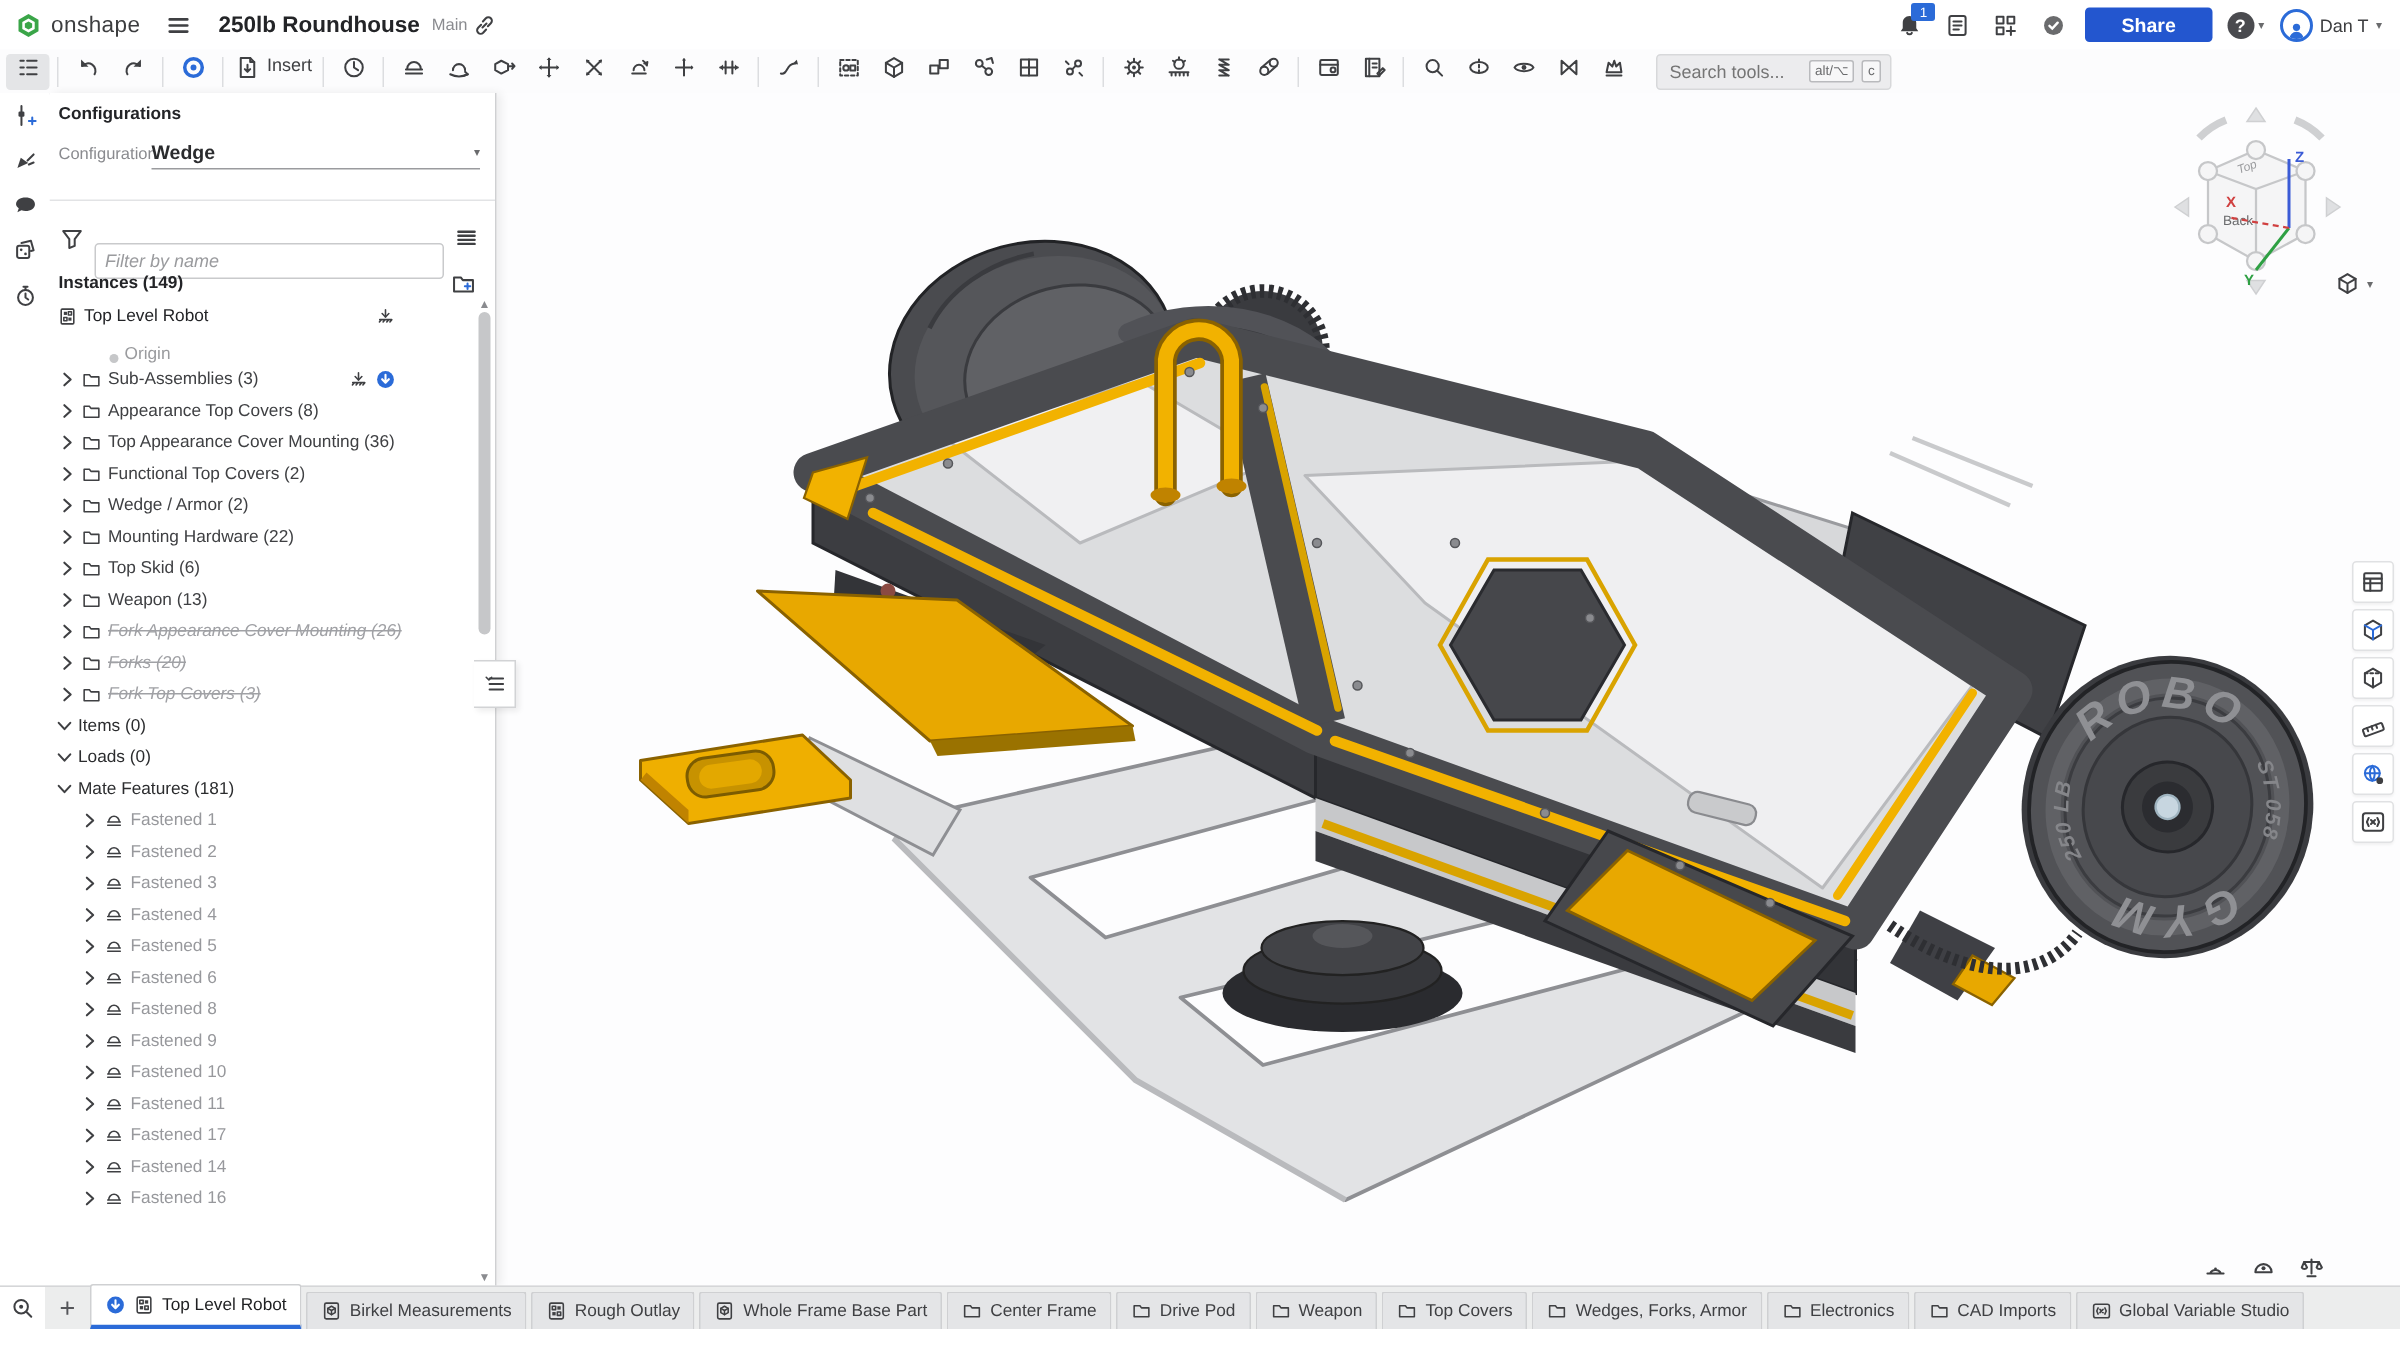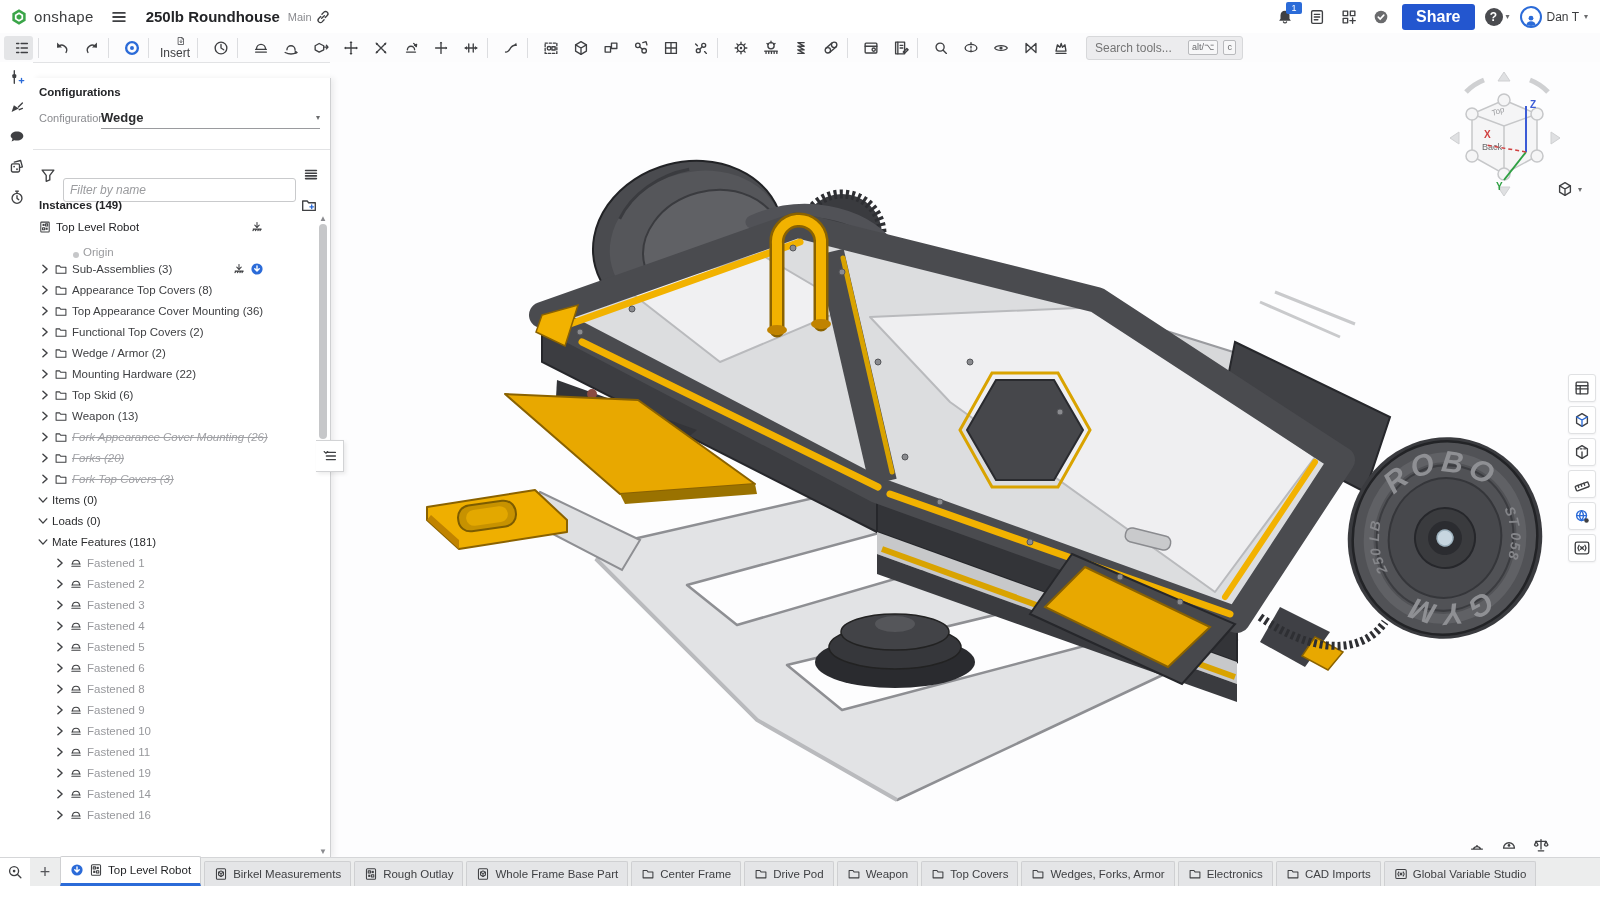--- a/index.html
+++ b/index.html
@@ -16,48 +16,48 @@
   .topbar{position:absolute;top:0;left:0;right:0;height:33px;background:#fff;display:flex;align-items:center;}
   .logo{display:flex;align-items:center;gap:6px;margin-left:10px;}
   .logo-text{font-size:15px;font-weight:500;color:#3c3d3f;letter-spacing:.3px;}
   .hamburger{margin-left:14px;}
   .doc-title{margin-left:16px;font-size:15px;font-weight:700;color:#232427;}
   .branch{margin-left:8px;font-size:11px;color:#8a8b8f;}
   .tb-right{margin-left:auto;display:flex;align-items:center;gap:10px;margin-right:12px;}
   .iconbtn{width:22px;height:22px;display:flex;align-items:center;justify-content:center;cursor:pointer;position:relative;}
   .bell-badge{position:absolute;top:-4px;right:-6px;background:#2b6bd8;color:#fff;font-size:9px;line-height:12px;
               min-width:12px;text-align:center;border-radius:2px;padding:0 2px;}
-  .share-btn{background:#2356cf;color:#fff;font-size:16px;font-weight:600;border:none;border-radius:3px;
-             padding:4px 14px;cursor:pointer;}
+  .share-btn{background:#2356cf;color:#fff;font-size:13px;font-weight:600;border:none;border-radius:3px;
+             padding:4px 24px;cursor:pointer;}
   .help-circle{width:18px;height:18px;border-radius:50%;background:#4a4b4f;color:#fff;font-size:12px;font-weight:700;
                display:flex;align-items:center;justify-content:center;}
   .caret{font-size:8px;color:#6a6b6d;}
   .avatar{width:18px;height:18px;border-radius:50%;border:2.5px solid #2b6bd8;display:flex;align-items:flex-end;justify-content:center;overflow:hidden;}
   .avatar svg{width:12px;height:12px;}
   .user-name{font-size:12px;color:#3c3d3f;}
 
   
   .toolbar{position:absolute;top:33px;left:0;right:0;height:29px;background:#fcfcfd;border-bottom:1px solid #e2e3e5;
            display:flex;align-items:center;padding-left:4px;}
-  .tbtn{height:24px;min-width:25px;display:flex;align-items:flex-end;justify-content:center;border-radius:3px;cursor:pointer;padding:0 2px;flex-direction:column;}
+  .tbtn{height:24px;min-width:25px;display:flex;align-items:flex-start;justify-content:center;border-radius:3px;cursor:pointer;padding:0 2px;}
   .tbtn.pressed{background:#e4e5e7;}
   .tbtn .lbl{font-size:12px;margin-left:4px;color:#3f4043;}
   .vsep{width:1px;height:20px;background:#dcdde0;margin:0 4px;flex:none;}
   .search-tools{margin-left:14px;display:flex;align-items:center;background:#ececee;border:1px solid #d7d8da;
                 border-radius:3px;height:22px;padding:0 6px;gap:5px;}
   .search-tools input{border:none;background:transparent;outline:none;font-size:12px;width:86px;color:#55565a;
                       font-family:"Liberation Sans",sans-serif;}
   .kbd{font-size:9px;border:1px solid #b9babd;border-radius:2px;background:#f7f7f8;padding:0 3px;line-height:13px;color:#6a6b6d;}
 
   
   .left-rail{position:absolute;top:62px;left:0;width:33px;bottom:42px;background:#fff;z-index:3;}
   .rail-btn{width:33px;height:30px;display:flex;align-items:center;justify-content:center;cursor:pointer;}
 
   
-  .panel{position:absolute;top:78px;left:33px;width:297px;bottom:42px;background:#fff;z-index:2;
+  .panel{position:absolute;top:62px;left:33px;width:297px;bottom:42px;background:#fff;z-index:2;
          border-right:1px solid #cfd0d2;box-shadow:3px 0 6px rgba(0,0,0,.07);}
   .panel-header{position:absolute;top:8px;left:6px;font-size:11.5px;font-weight:700;color:#232427;}
   .config-row{position:absolute;top:32px;left:6px;right:10px;height:24px;display:flex;align-items:baseline;}
   .config-label{font-size:11px;color:#8a8b8f;width:62px;flex:none;}
   .config-select{flex:1;border-bottom:1px solid #9a9b9e;display:flex;align-items:center;cursor:pointer;padding-bottom:3px;}
   .config-value{font-size:13px;color:#2b2c2e;flex:1;font-weight:bold;}
   .panel-divider{position:absolute;top:71px;left:0;right:0;height:1px;background:#e2e3e5;}
   .filter-row{position:absolute;top:84px;left:6px;right:10px;height:26px;display:flex;align-items:center;gap:6px;}
   .filter-input{flex:1;height:22px;border:1px solid #c9cacc;border-radius:3px;font-size:12px;font-style:italic;
                 padding:0 6px;color:#55565a;outline:none;font-family:"Liberation Sans",sans-serif;margin-top:30px;}
@@ -835,21 +835,21 @@
           </svg>
         </span>
         <span class="ticon">
           <svg class="mini-sm" viewBox="0 0 20 20">
             <g style="stroke:#b0b1b5">
               <path d="M5 11a5 5 0 0 1 10 0" class="s"></path>
               <path d="M4 11.5h12M4 14.5h12" class="s"></path>
             </g>
           </svg>
         </span>
-        <span class="tlabel">Fastened 19</span>
+        <span class="tlabel">Fastened 17</span>
       </div>
       <div class="trow t-mate muted">
         <span class="chev">
           <svg class="mini-sm" viewBox="0 0 20 20">
             <path d="M7 4.5l6 5.5-6 5.5" class="s" style="stroke-width:2"></path>
           </svg>
         </span>
         <span class="ticon">
           <svg class="mini-sm" viewBox="0 0 20 20">
             <g style="stroke:#b0b1b5">

